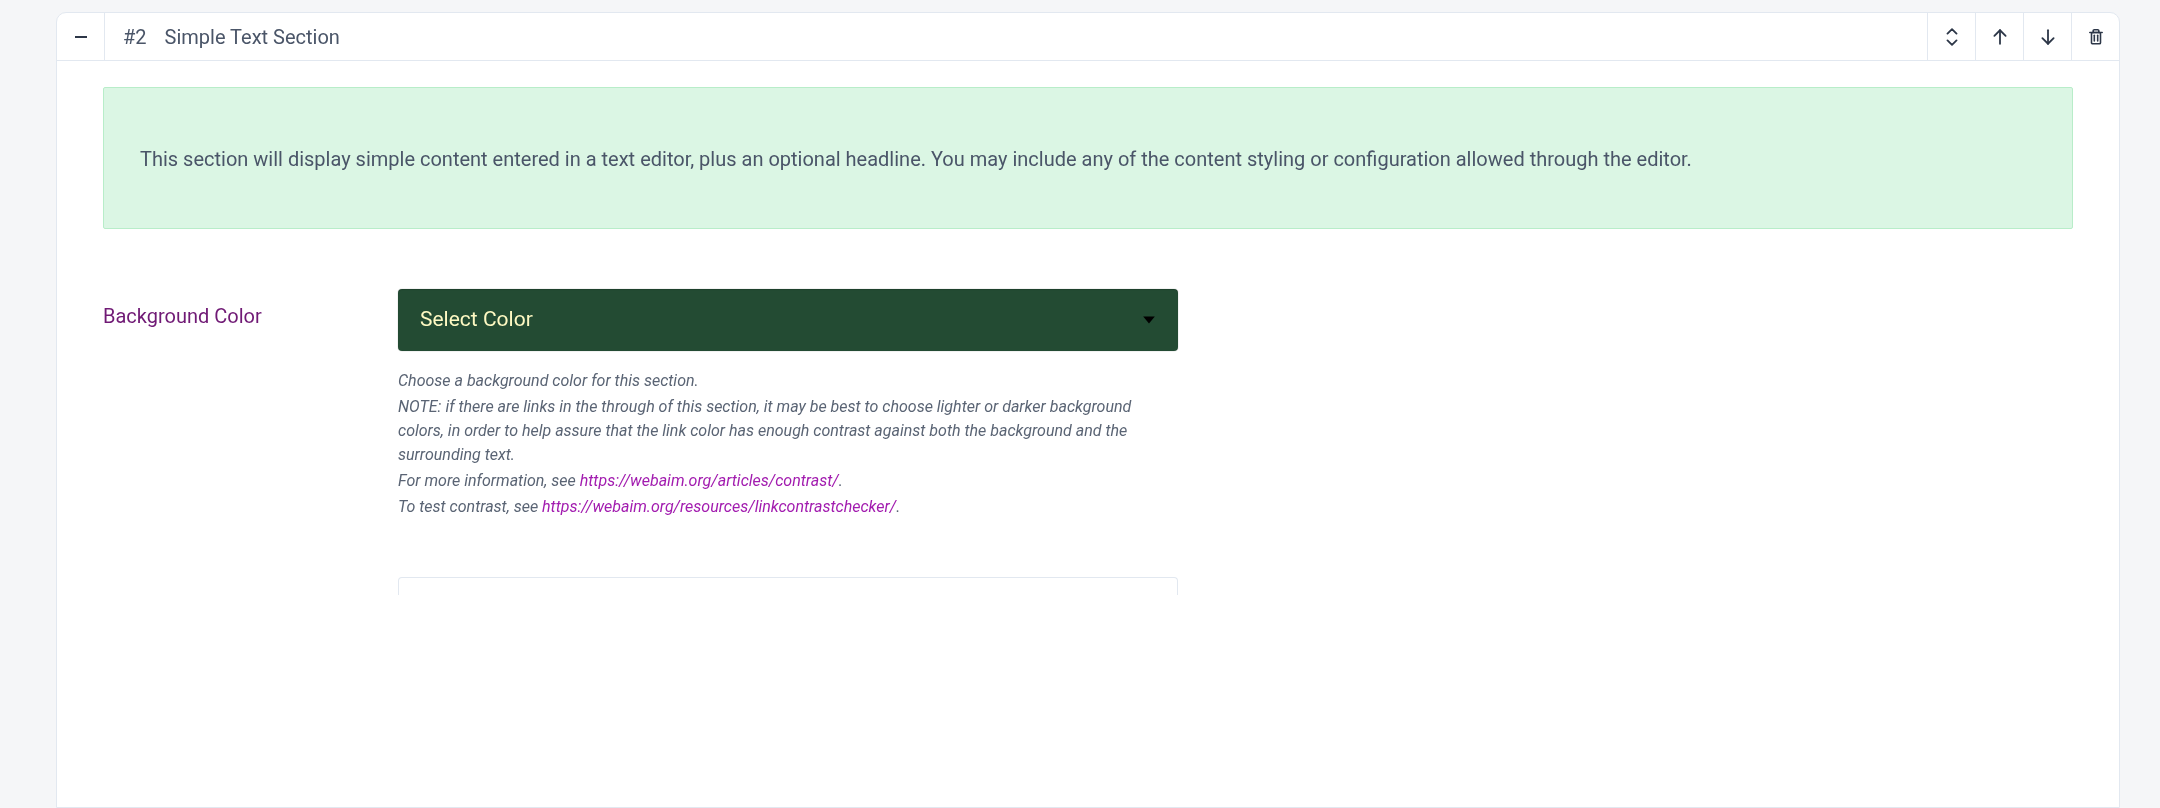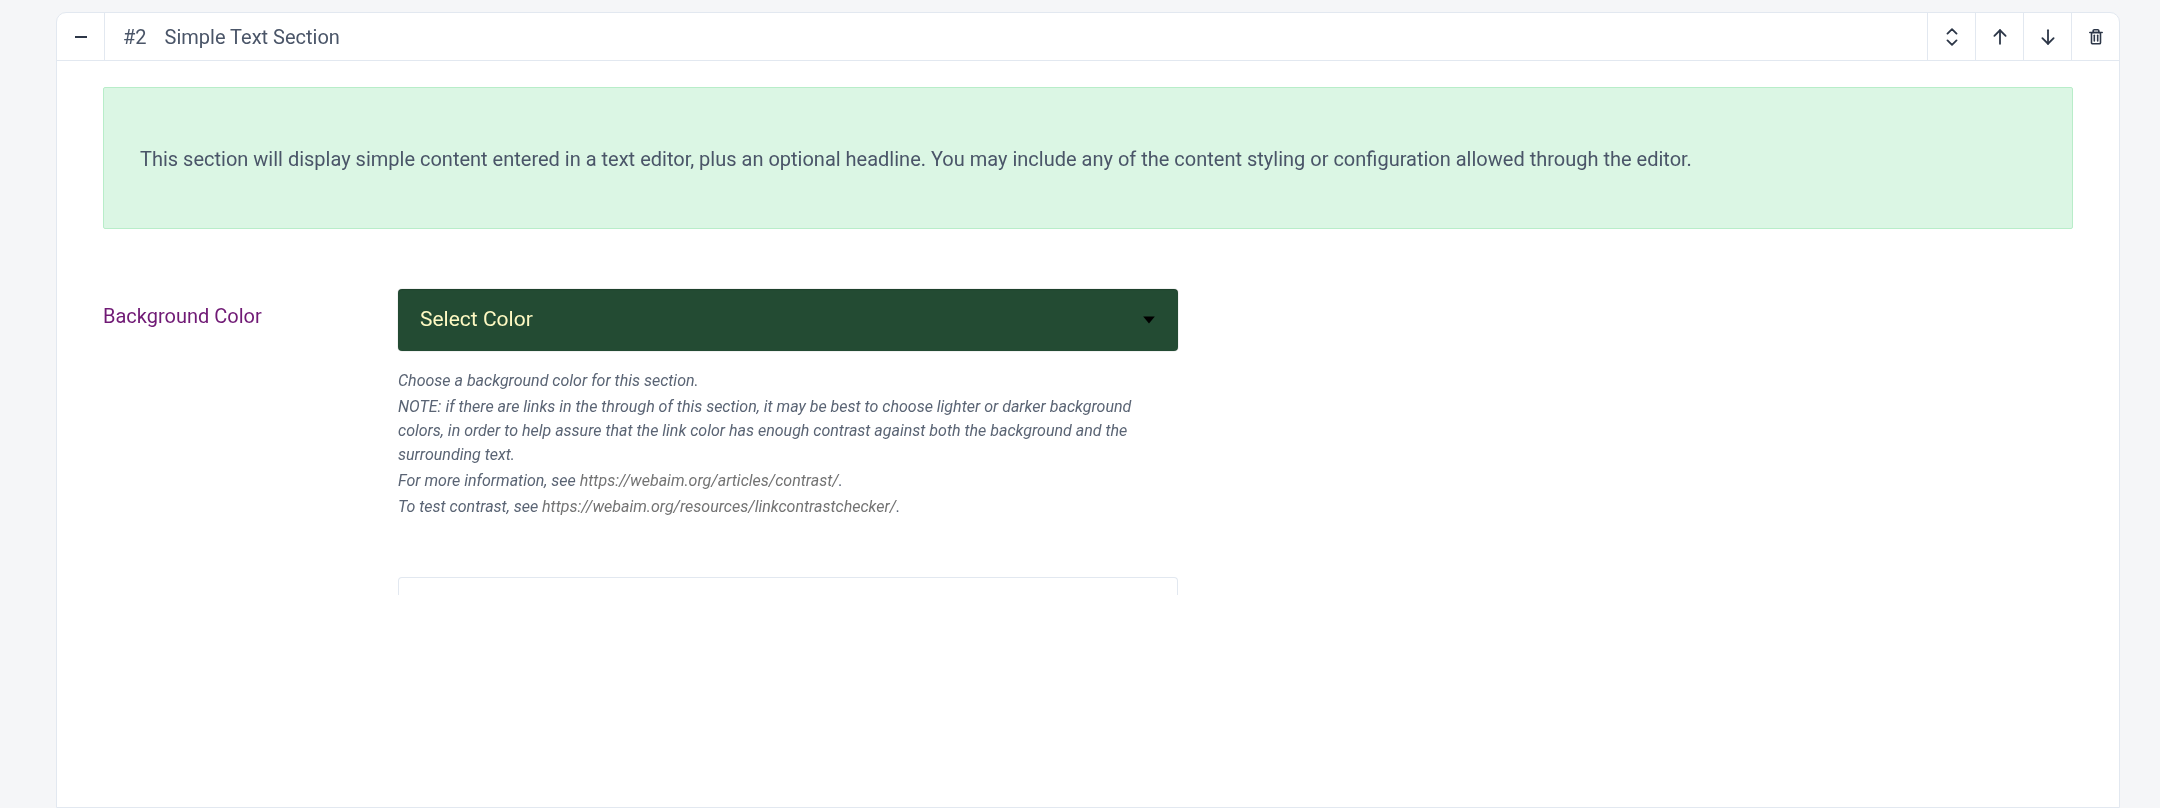--- a/index.html
+++ b/index.html
@@ -100,21 +100,21 @@
   .select-caret { color: #000; }
   .select-caret svg { width: 14px; height: 14px; display: block; }
   .help-block {
     margin-top: 18px;
     color: #5a6474;
     font-size: 16px;
     font-style: italic;
     line-height: 1.5;
   }
   .help-block p { margin: 0 0 2px 0; }
-  .help-block a { color: #737373; text-decoration: none; }
+  .help-block a { color: #a21caf; text-decoration: none; }
   .next-field {
     margin-top: 58px;
     height: 18px;
     border: 1px solid #e2e8f0;
     border-bottom: none;
     border-radius: 4px 4px 0 0;
     width: 780px;
     background: #fff;
   }
 </style>

